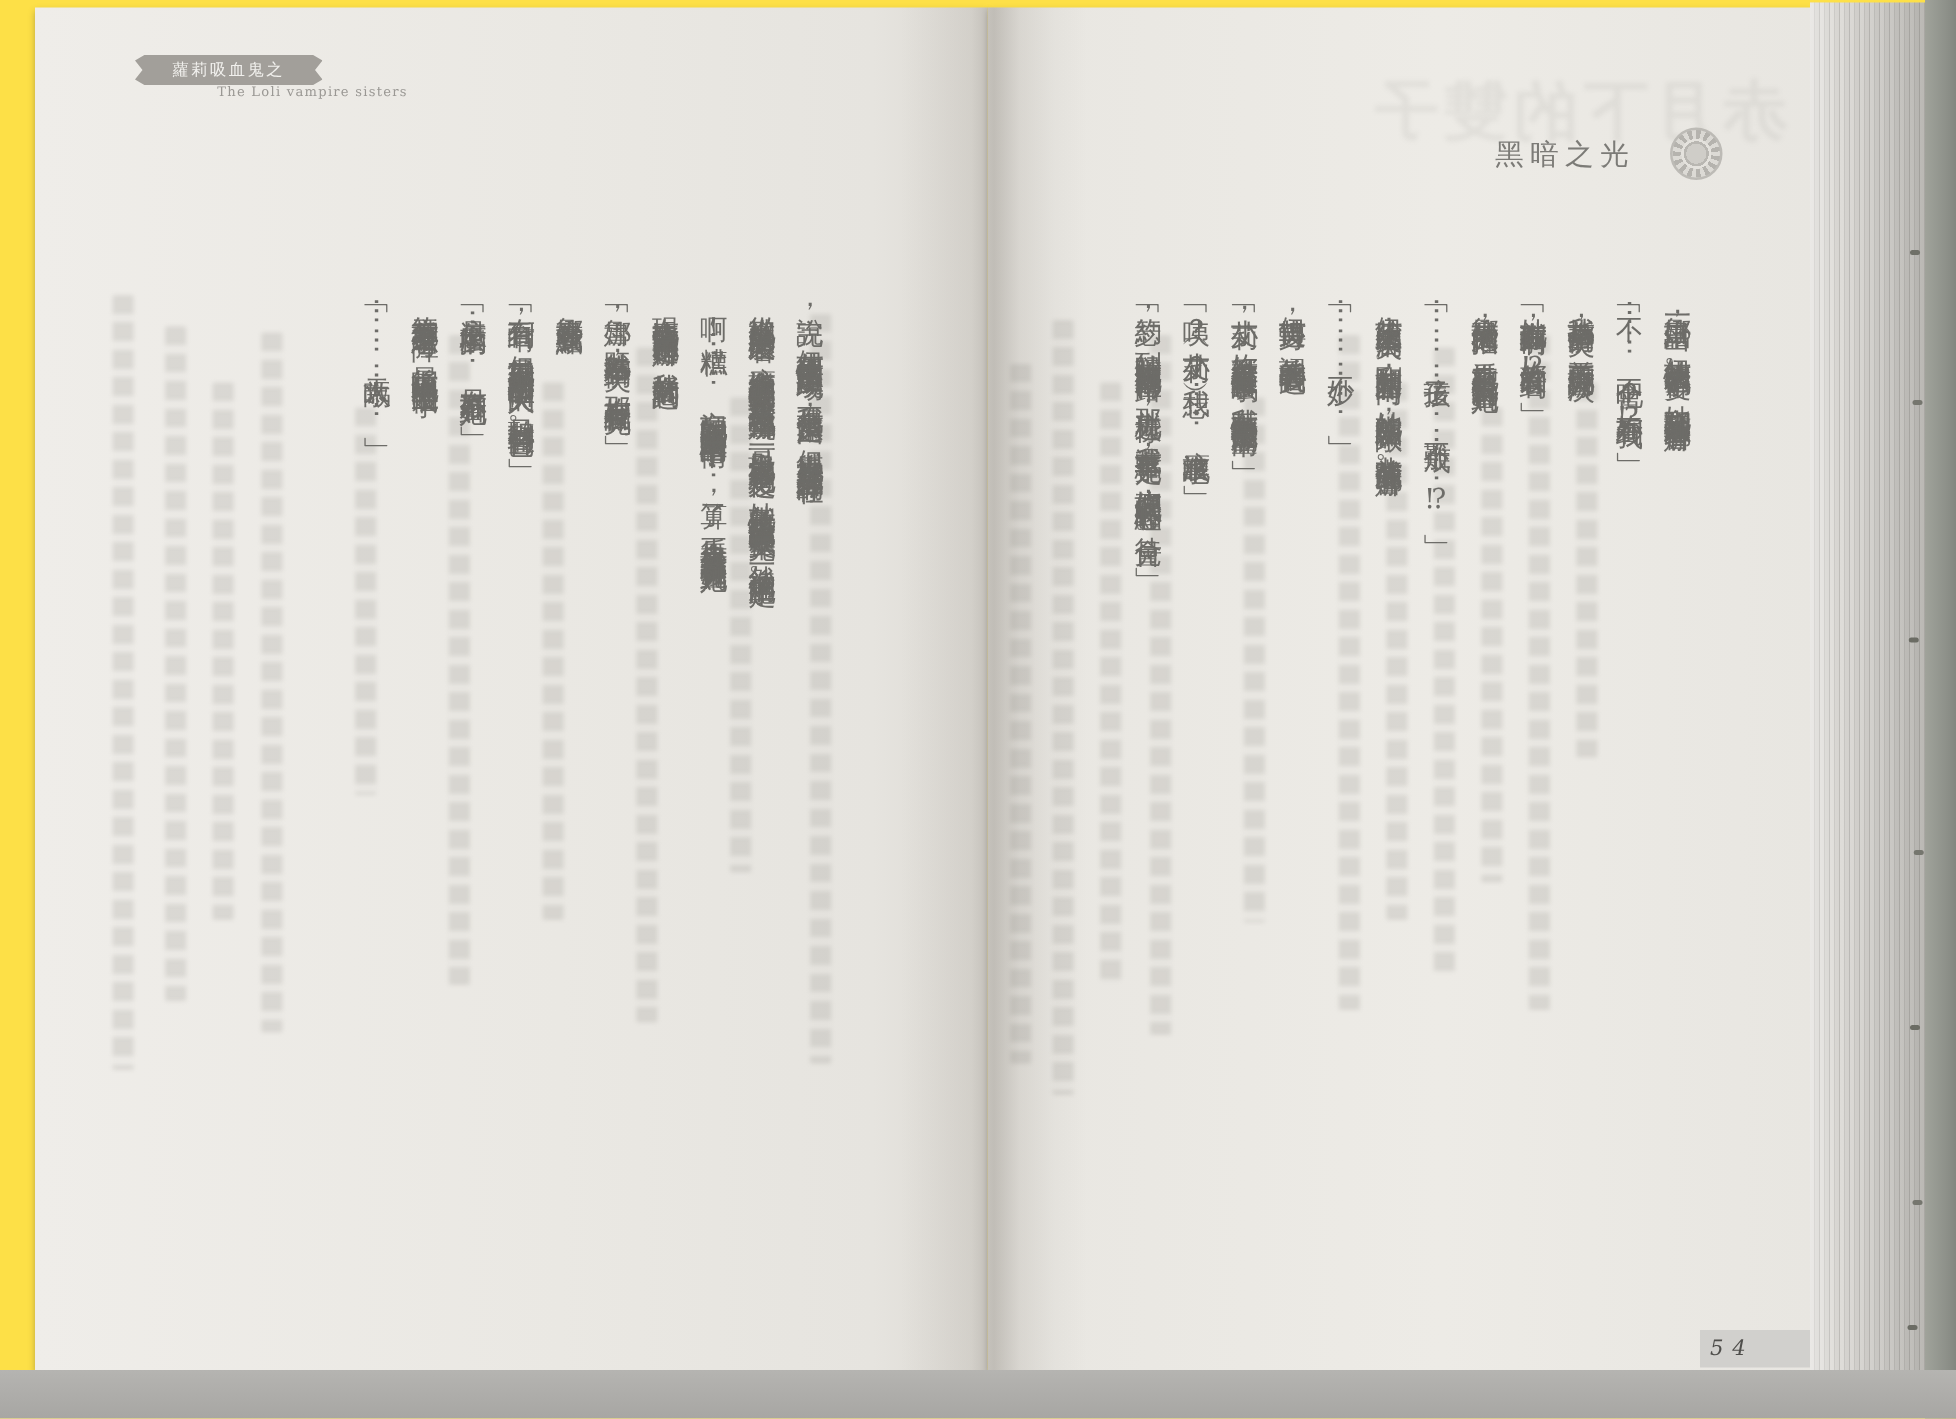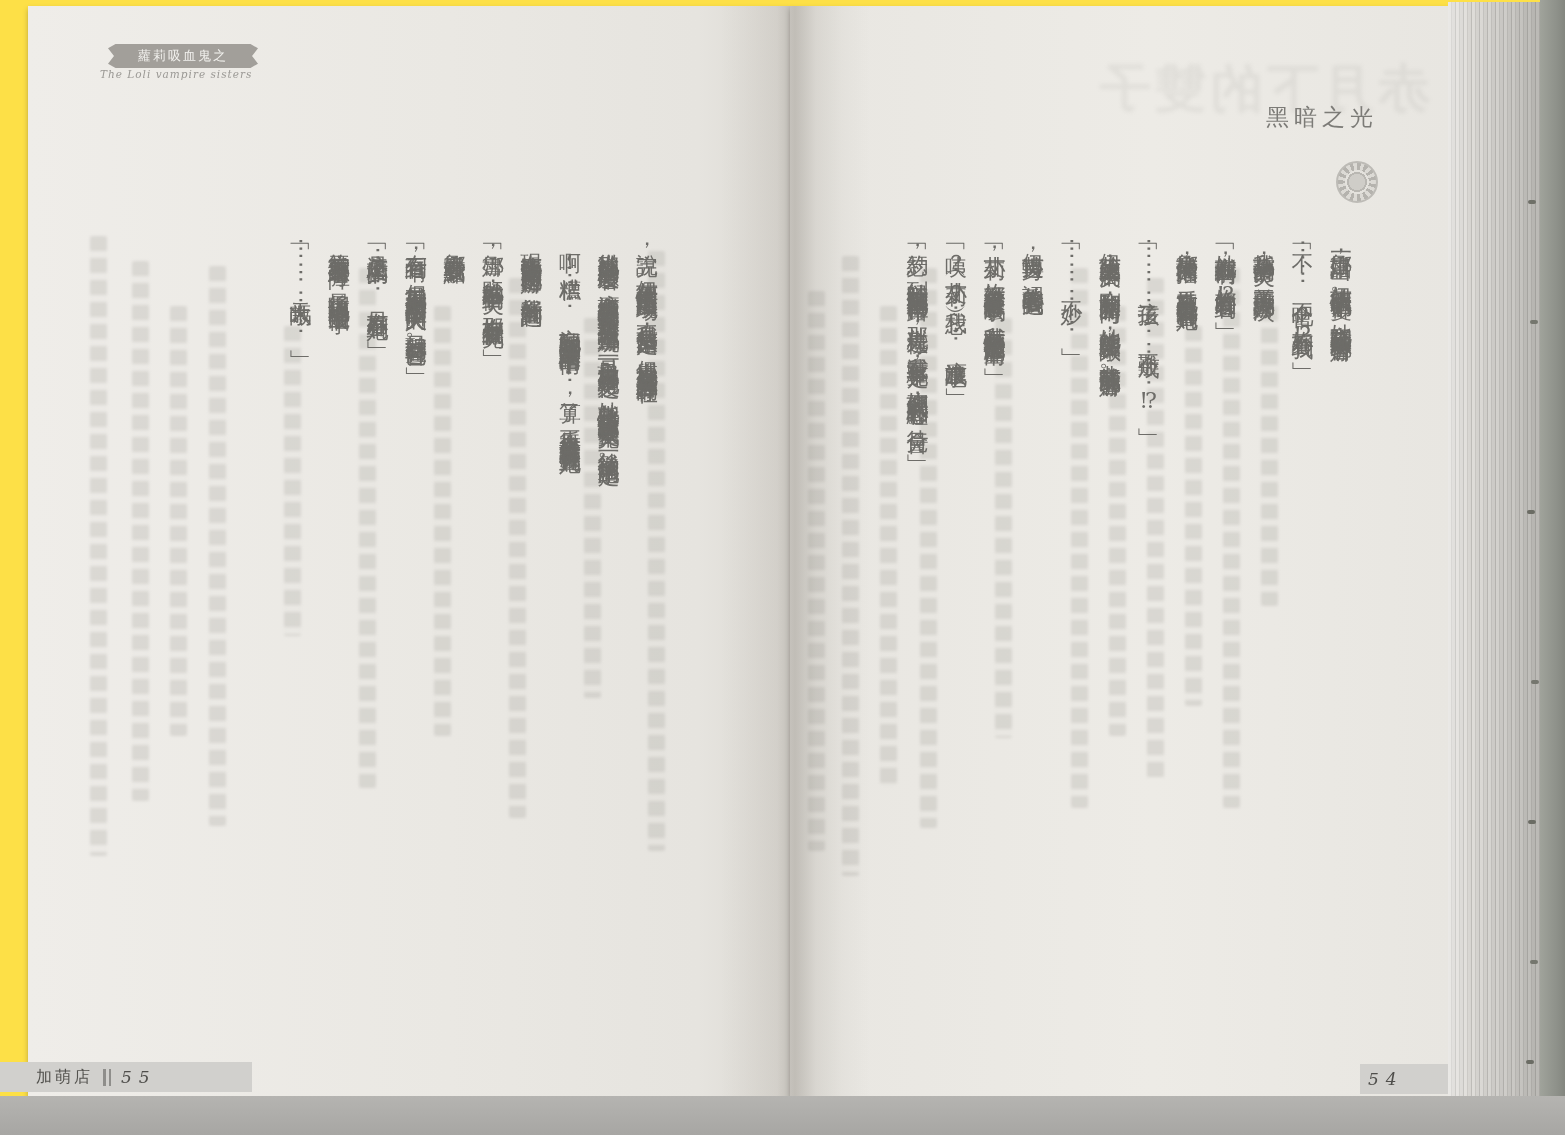--- a/index.html
+++ b/index.html
@@ -38,27 +38,27 @@
   .vtext p{margin:0;text-indent:2em;}
   .vt-left{top:186px;right:124px;width:578px;height:848px;}
   .vt-right{top:186px;right:90px;width:548px;height:848px;}
 
   
   .logo{position:absolute;left:42px;top:38px;width:330px;}
   .ribbon{position:relative;margin-left:38px;width:150px;height:24px;background:#a29f9a;
     display:flex;align-items:center;justify-content:center;
     clip-path:polygon(0 18%,5% 0,95% 0,100% 18%,96% 50%,100% 82%,95% 100%,5% 100%,0 82%,4% 50%);}
   .ribbon span{font-size:13px;color:#f1f0ed;letter-spacing:2px;}
-  .logo-en{margin-left:30px;font-size:10.5px;color:#9a9894;letter-spacing:1px;font-style:italic;}
+  .logo-en{margin-left:30px;font-size:10.5px;color:#9a9894;letter-spacing:1px;text-align:center;}
   .logo-title{margin-top:2px;font-size:54px;font-weight:700;color:#8d8c88;letter-spacing:3px;
     text-shadow:0 0 1px rgba(255,255,255,.6);}
   .logo-title .de{font-size:33px;}
 
   
-  .chapter{position:absolute;right:72px;top:96px;display:flex;align-items:flex-end;gap:28px;flex-direction:column;}
+  .chapter{position:absolute;right:72px;top:96px;display:flex;align-items:center;gap:28px;}
   .chapter-label{font-size:23px;letter-spacing:5px;color:#7c7b77;}
   .medal{width:38px;height:38px;border-radius:50%;opacity:.8;border:2px solid #b3b1ac;
     background:radial-gradient(circle,#c9c7c2 0 8px,#aeaca7 8px 10px,#e3e1dc 10px 12px,rgba(0,0,0,0) 12px),
     repeating-conic-gradient(#a9a7a2 0deg 12deg,#d9d7d2 12deg 24deg);}
   .ghost-title{position:absolute;left:340px;top:48px;width:300px;font-size:52px;font-weight:700;
     color:#8b8a85;opacity:.12;transform:scaleX(-1);filter:blur(2px);letter-spacing:4px;white-space:nowrap;}
 
   
   .footer-strip{position:absolute;height:30px;background:#d1d0cd;display:flex;align-items:center;}
   .footer-left{left:-28px;top:1056px;width:216px;padding-left:36px;gap:10px;}
@@ -104,28 +104,20 @@
         <p>啊！糟糕⋯⋯忘記向她詢問有關於那張邀請卡的事情了⋯⋯算了，反正舞會之後應該還是會有機會見到她。</p>
         <p>現在比較重要的問題反而是魯娜，我好奇的詢問道：</p>
         <p>「魯娜，既然妳看不到伊芙，那妳有看到傑克嗎？」</p>
         <p>魯娜看著我點點頭：</p>
         <p>「有看到唷，但就是看不到妳們所說的那位叫伊芙的人，只聽得到聲音而已。」</p>
         <p>「這是怎麼搞的⋯⋯只有妳看不到她？」</p>
         <p>約瑟看著魯娜思考了一陣，最後呢喃地從口中吐出幾個字：</p>
         <p>「⋯⋯天敵嗎⋯⋯」</p>
       </div>
 
-    <div class="footer-strip footer-left">
-      <span class="footer-shop">加萌店</span>
-      <span class="footer-bars">
-          <i></i>
-          <i></i>
-        </span>
-      <span class="page-num">55</span>
-    </div>
   </div>
 
   <div class="page page-right">
 
     <div class="ghost-title">赤月下的雙子</div>
 
     <div class="chapter">
       <span class="chapter-label">黑暗之光</span>
       <span class="medal"></span>
     </div>

